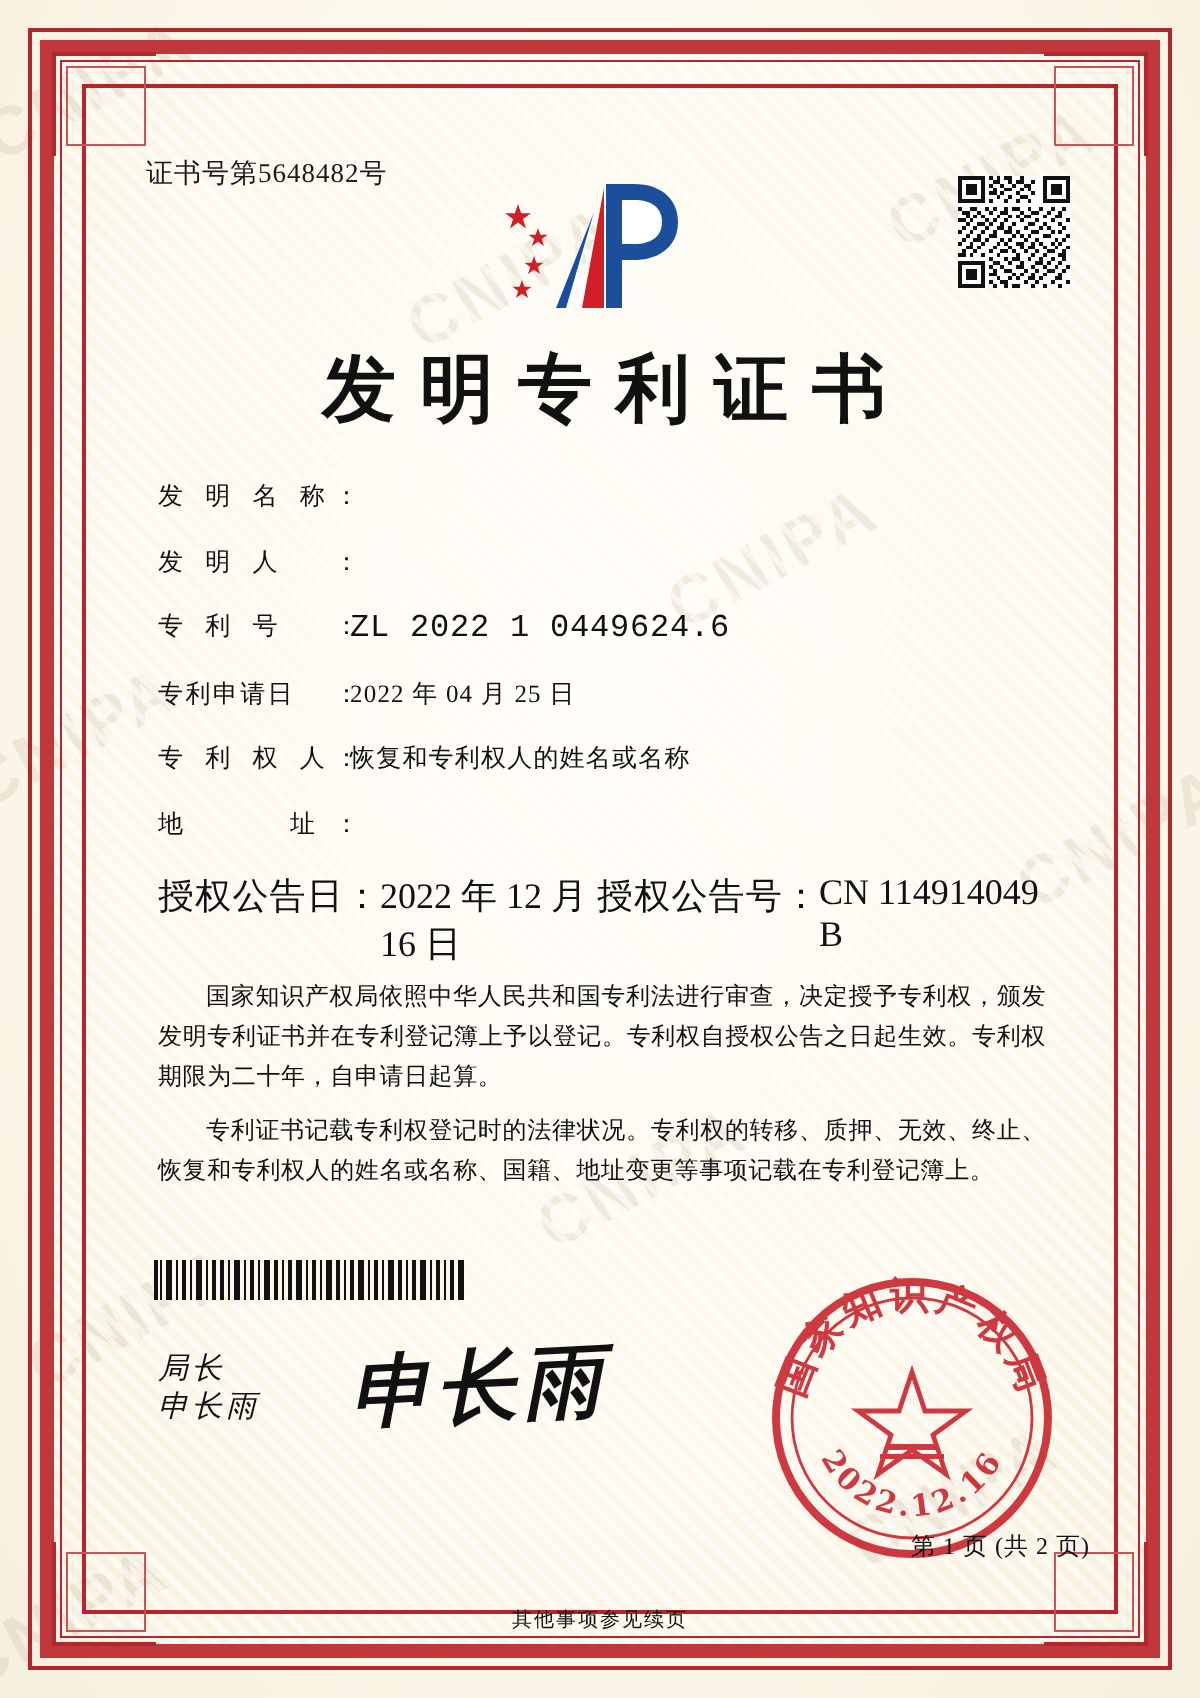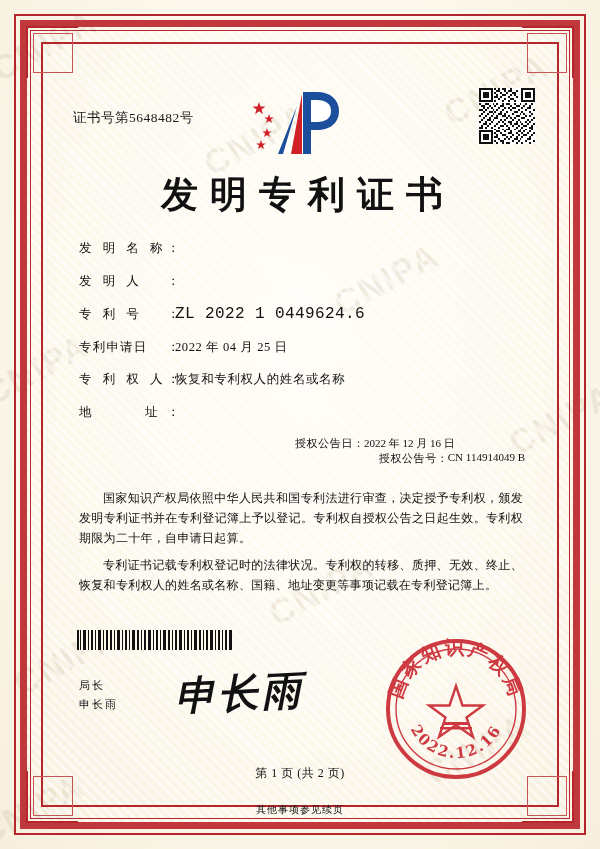--- a/index.html
+++ b/index.html
@@ -98,21 +98,21 @@
 
   
   .content {
     position: absolute;
     left: 55px; top: 58px;
     width: 490px; height: 733px;
   }
 
   .cert-no {
     position: absolute;
-    left: 18px; top: 51px;
+    left: 18px; top: 20px;
     font-size: 13.5px;
     color: #1a1a1a;
     letter-spacing: 0.5px;
   }
 
   
   .qr {
     position: absolute;
     right: 10px; top: 30px;
     width: 56px; height: 56px;
@@ -143,21 +143,21 @@
   }
 
   .fields {
     position: absolute;
     left: 24px;
     top: 182px;
     width: 446px;
   }
   .field {
     display: flex;
-    align-items: flex-end;
+    align-items: flex-start;
     margin-bottom: 15.5px;
     font-size: 12.5px;
     color: #111;
   }
   .field .lbl {
     width: 88px;
     flex: none;
     letter-spacing: 4px;
     white-space: nowrap;
   }
@@ -167,25 +167,24 @@
     flex: 1;
     letter-spacing: 0.6px;
   }
   .field .val.mono {
     font-family: "Liberation Mono", monospace;
     font-size: 16px;
     letter-spacing: 0.4px;
   }
   .field-inline {
     display: flex;
-    align-items: flex-end;
+    align-items: flex-start;
     margin-bottom: 15.5px;
-    font-size: 11px;
-    color: #111;
-    flex-direction: column;
+    font-size: 18px;
+    color: #111;
   }
   .field-inline .seg1 { width: 230px; display: flex; }
   .field-inline .seg2 { display: flex; font-family: Liberation Serif, serif; }
   .field-inline .lbl2 {
     letter-spacing: 0.6px;
     white-space: nowrap;
   }
 
   .paras {
     position: absolute;
@@ -209,24 +208,25 @@
     left: 22px;
     top: 572px;
     width: 155px;
     height: 20px;
   }
 
   .sign-block {
     position: absolute;
     left: 24px;
     top: 618px;
-    font-size: 11px;
+    font-size: 15px;
     line-height: 19px;
     color: #111;
     letter-spacing: 2px;
+    font-style: italic;
   }
   .signature {
     position: absolute;
     left: 120px;
     top: 608px;
     font-size: 40px;
     color: #111;
     font-family: "DejaVu Serif", serif;
     font-style: italic;
     font-weight: 700;
@@ -240,21 +240,21 @@
     right: 16px;
     top: 578px;
     width: 146px;
     height: 146px;
   }
 
   .page-num {
     position: absolute;
     left: 0; right: 0;
     top: 707px;
-    text-align: center;
+    text-align: right;
     font-size: 12px;
     color: #111;
     letter-spacing: 0.5px;
   }
 
   .footer-note {
     position: absolute;
     left: 0; right: 0;
     top: 803px;
     text-align: center;

